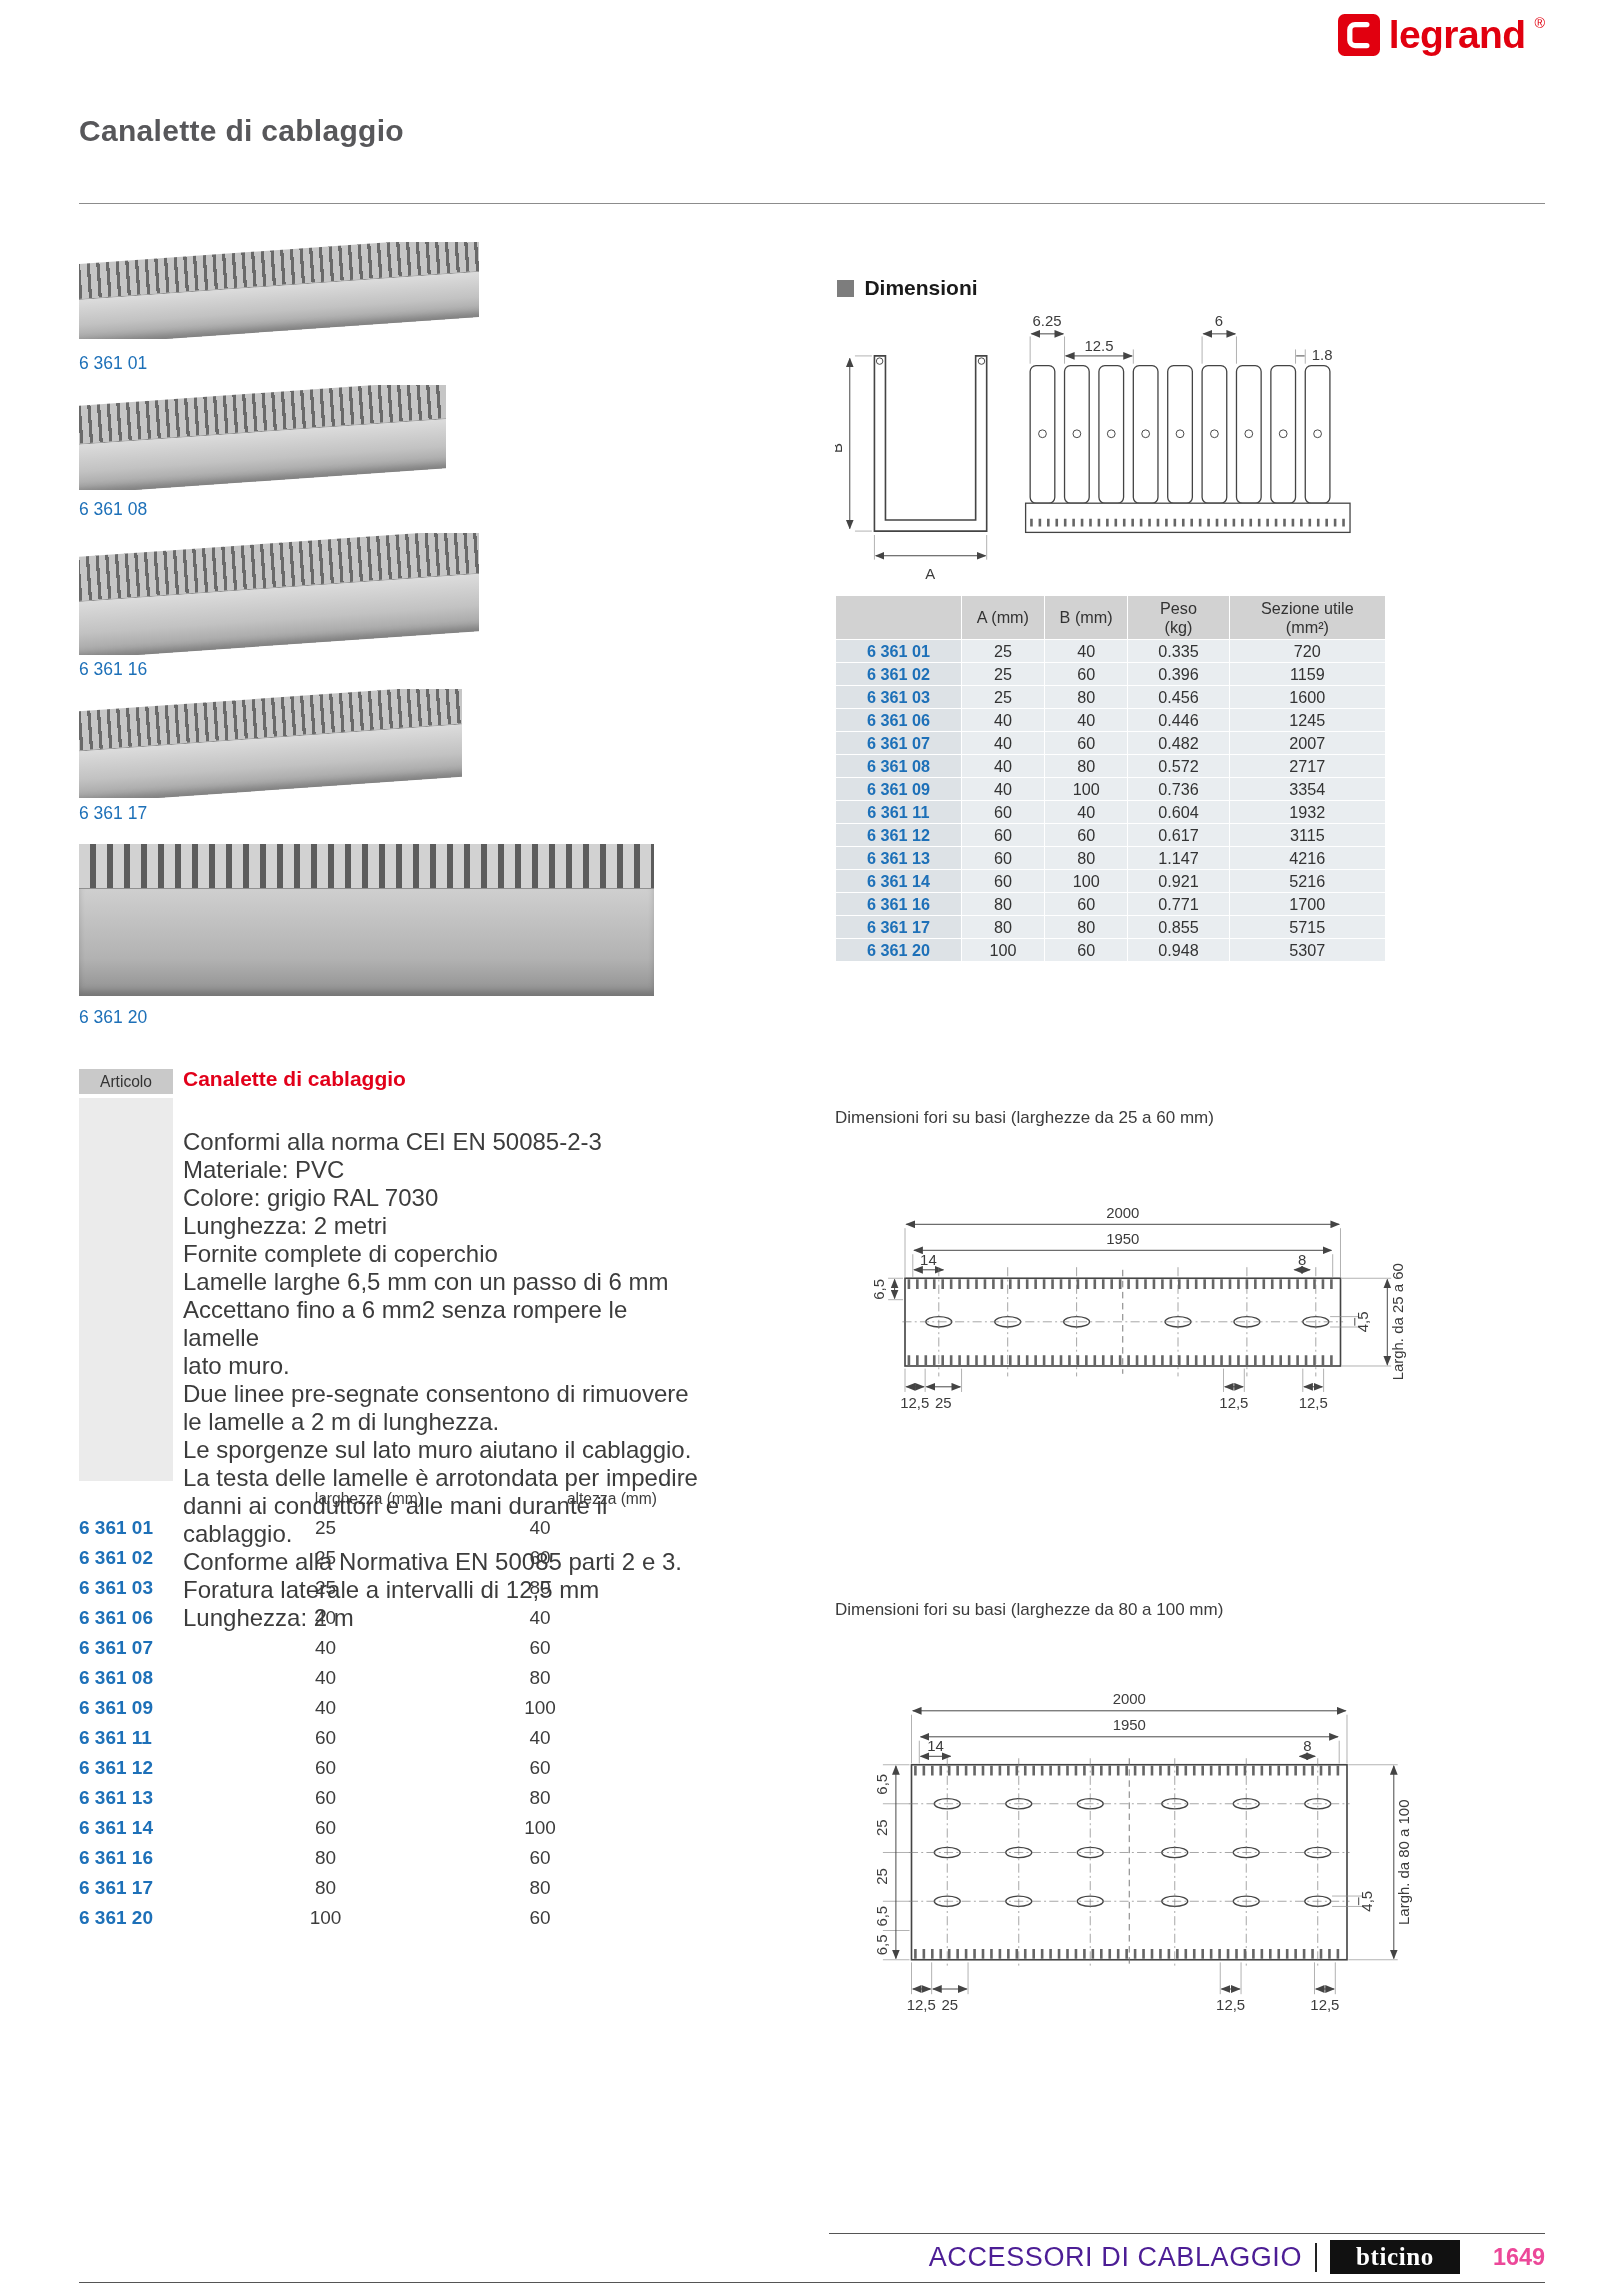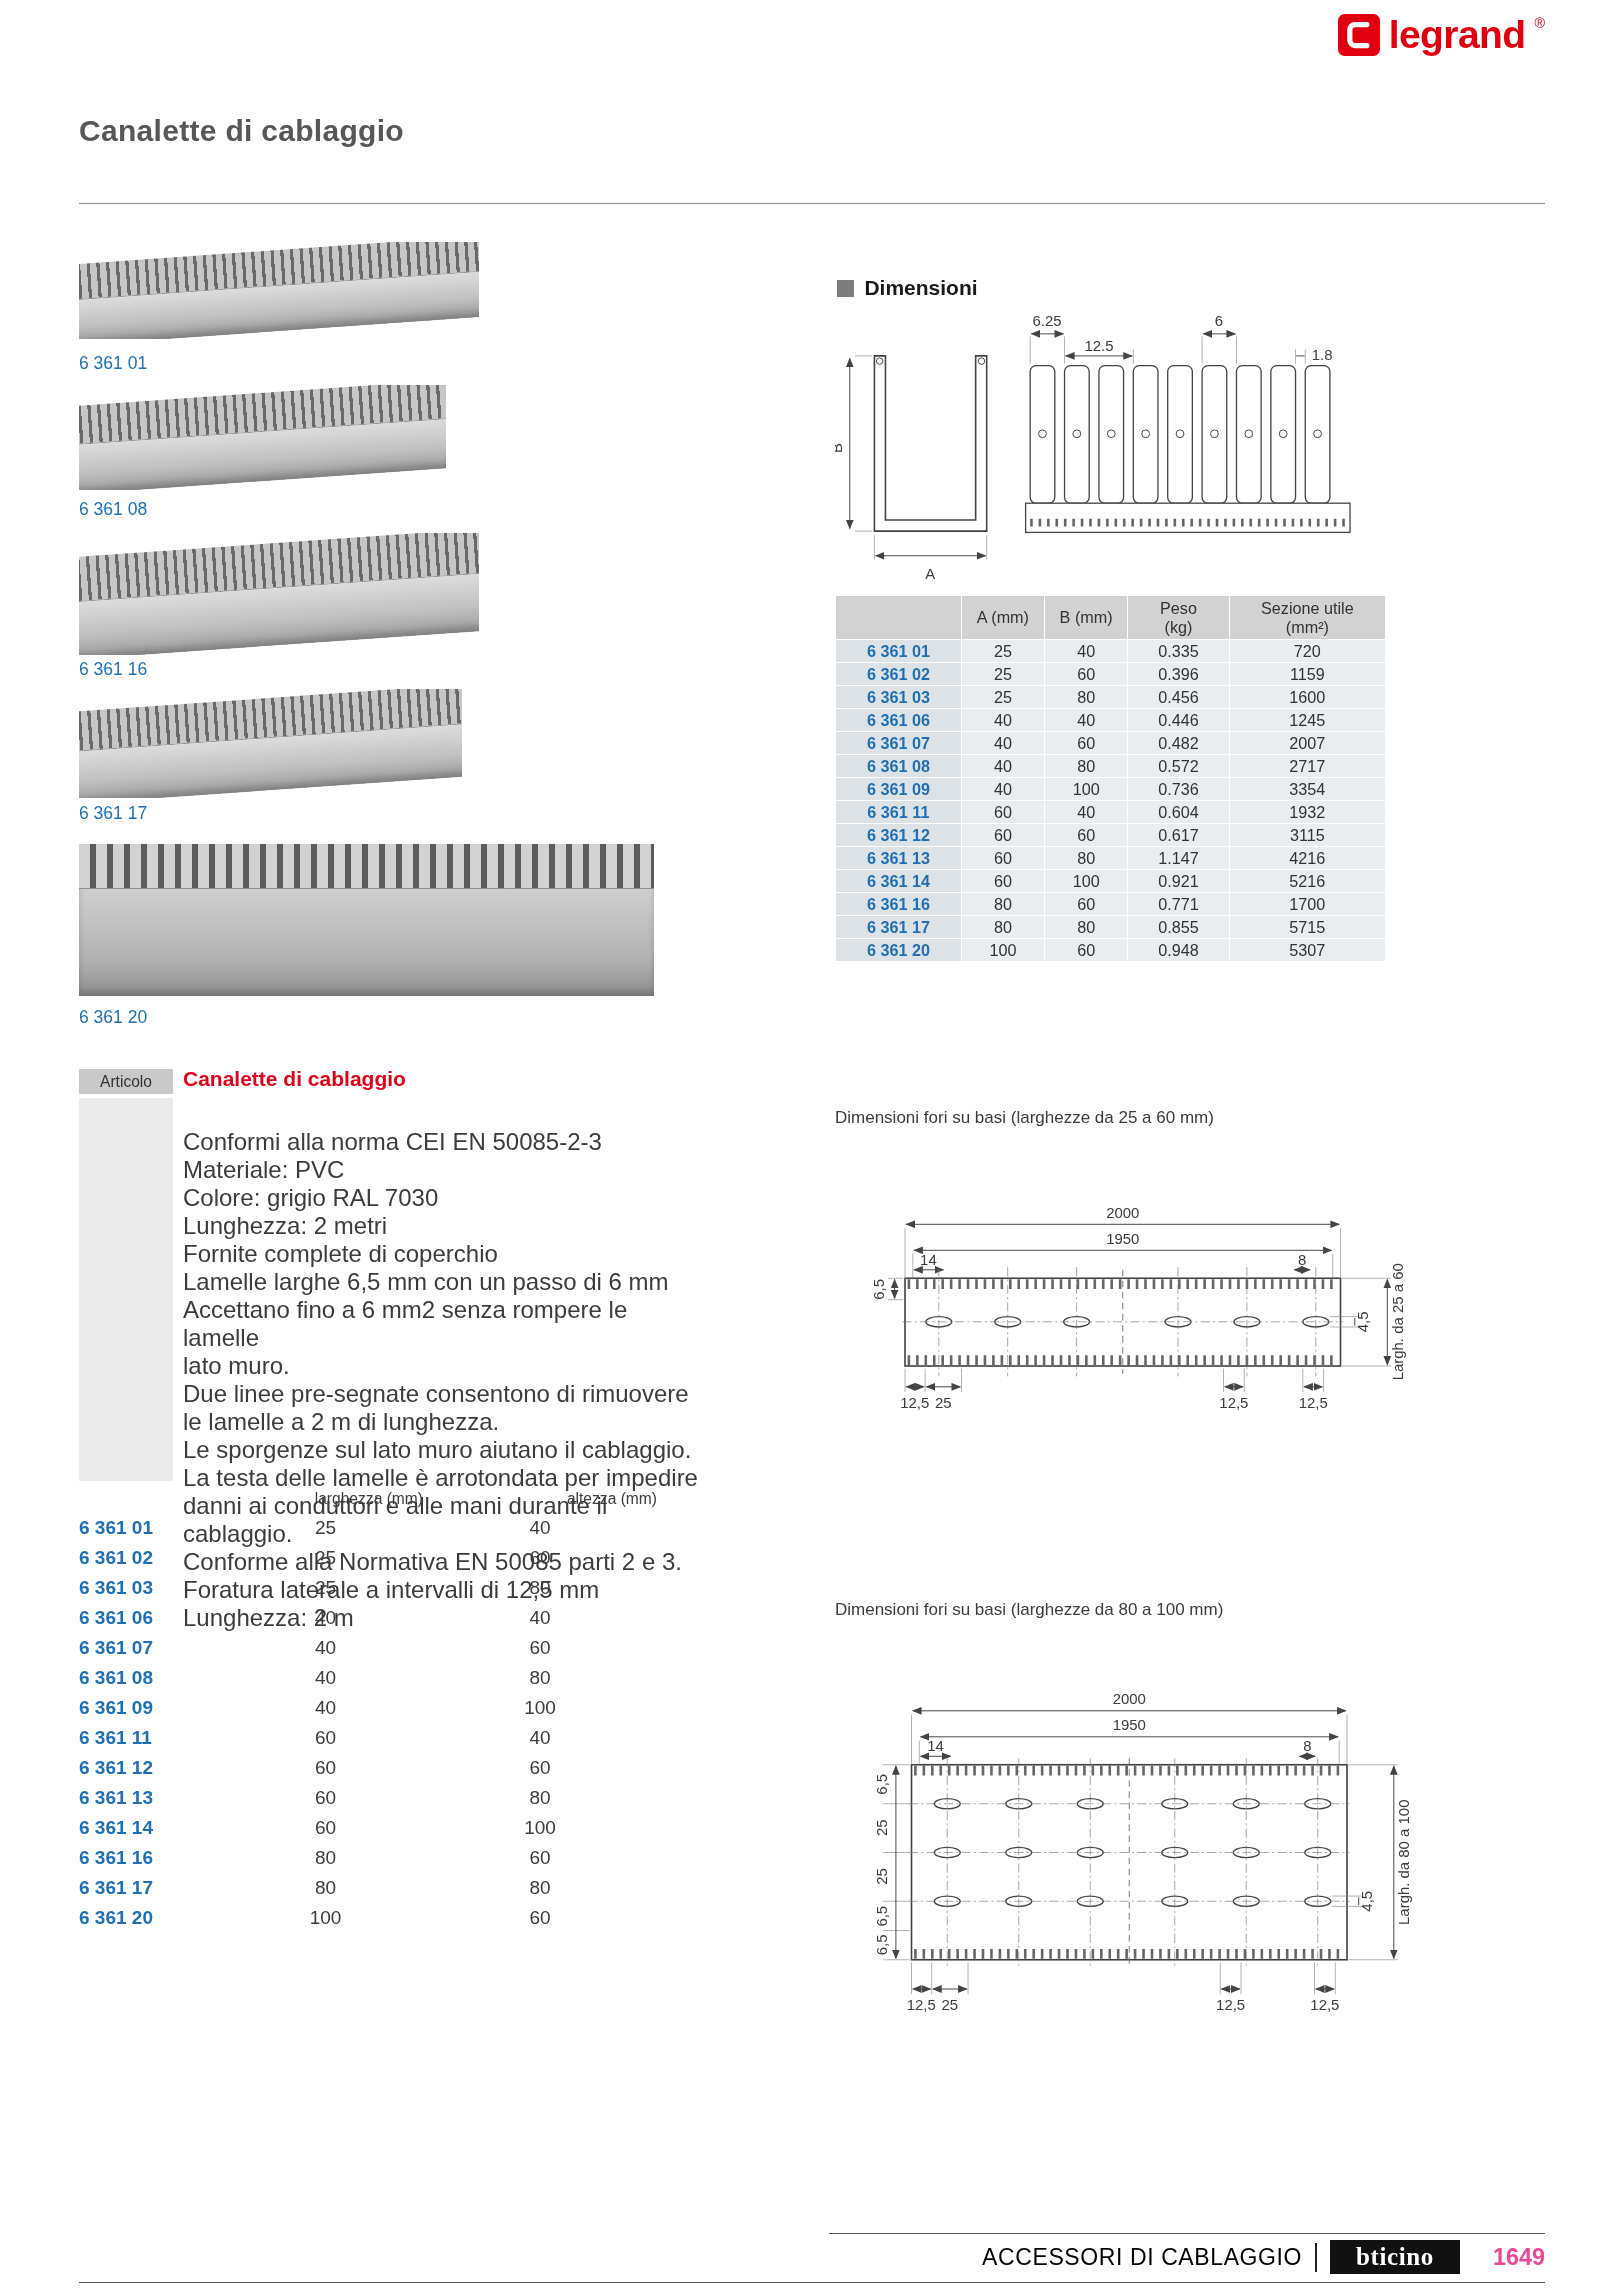--- a/index.html
+++ b/index.html
@@ -65,21 +65,21 @@
   .dim-table td { background:#e9edf0; height:22px; text-align:center; vertical-align:middle; color:#333; }
   .dim-table td.code { background:#dde2e6; color:#1d70b8; font-weight:bold; }
 
   .holes-title { position:absolute; left:835px; font-size:17px; color:#3c3c3c; }
   .ht1 { top:1108px; } .ht2 { top:1600px; }
 
   
   .footer-topline { position:absolute; left:829px; top:2233px; width:716px; height:1.3px; background:#555; }
   .footer { position:absolute; top:2240px; left:79px; width:1466px; display:flex; align-items:center;
             justify-content:flex-end; gap:13px; }
-  .footer-cat { font-size:23px; letter-spacing:0.6px; color:#000000; }
+  .footer-cat { font-size:27px; letter-spacing:0.6px; color:#4c1d95; }
   .footer-sep { width:1.9px; height:29px; background:#222; }
   .bticino { width:130px; height:34px; background:#111; color:#fff; display:flex; align-items:center;
              justify-content:center; font-size:25px; font-weight:bold; letter-spacing:0.6px;font-family:Liberation Serif, serif; }
   .footer-page { font-size:23.4px; font-weight:bold; color:#ec4899; margin-left:20px; }
   .footer-bottomline { position:absolute; left:79px; top:2282px; width:1466px; height:1.3px; background:#555; }
 </style>
 </head>
 <body>
 
 <div class="page">

